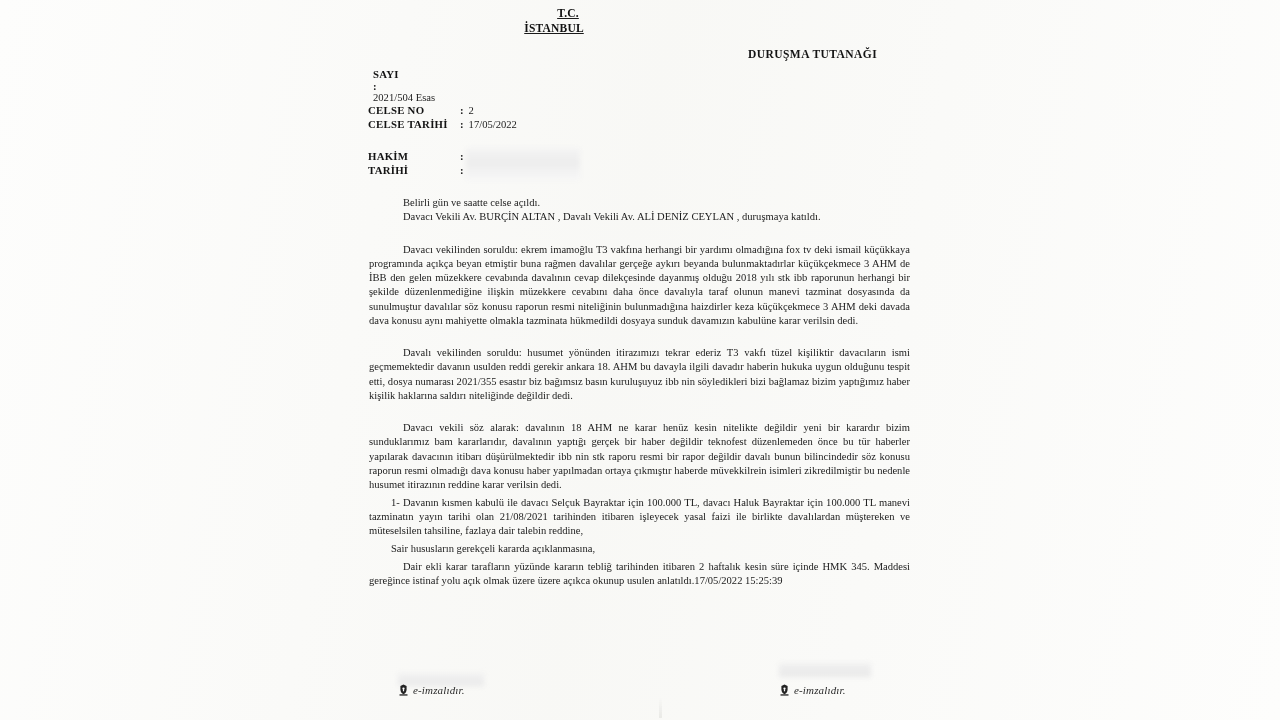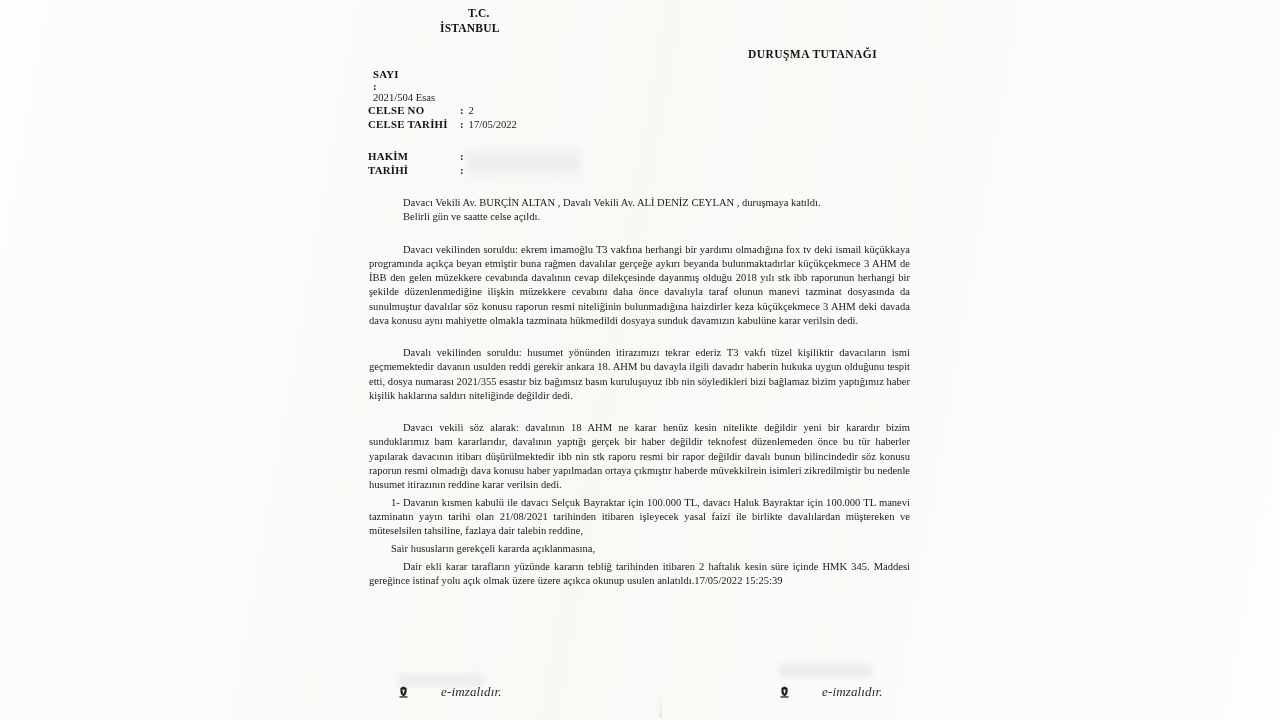--- a/index.html
+++ b/index.html
@@ -47,21 +47,22 @@
     width: 1280px;
     height: 720px;
   }
 
   
   .court-head {
     position: absolute;
     left: 368px;
     top: 6px;
     width: 300px;
-    text-align: left;
+    text-align: center;
+    text-decoration: underline;
   }
   .court-head .line {
     font-weight: bold;
     font-size: 11.5px;
     letter-spacing: 0.2px;
     line-height: 15px;
     color: #121212;
   }
   .court-head .l1 { padding-left: 100px; }
   .court-head .l2 { padding-left: 72px; }
@@ -184,24 +185,23 @@
     position: absolute;
     display: flex;
     align-items: center;
     gap: 4px;
     white-space: nowrap;
   }
   .sig-left  { left: 398px; top: 684px; }
   .sig-right { left: 779px; top: 684px; }
   .sig .sig-text {
     font-style: italic;
-    font-size: 13px;
+    font-size: 11px;
     color: #2a2a2a;
     letter-spacing: 0.15px;
-    margin-left: 28px;
   }
   .seal-icon {
     display: inline-block;
     width: 11px;
     height: 12px;
     position: relative;
     flex: 0 0 auto;
   }
   .seal-icon svg { display: block; }
 </style>
@@ -246,22 +246,22 @@
 
     <div class="field f-katip">
       <span class="flabel">TARİHİ</span>
       <span class="fcolon">:</span>
       <span class="fvalue" style="margin-left:5px"></span>
     </div>
 
     <div class="redaction soft red-hakim-katip"></div>
 
     <div class="body-col">
+      <p class="para indent">Belirli gün ve saatte celse açıldı.</p>
       <p class="para indent">Davacı Vekili Av. BURÇİN ALTAN , Davalı Vekili Av. ALİ DENİZ CEYLAN , duruşmaya katıldı.</p>
-      <p class="para indent">Belirli gün ve saatte celse açıldı.</p>
       <p class="para indent gap-md">Davacı vekilinden soruldu: ekrem imamoğlu T3 vakfına herhangi bir yardımı olmadığına fox tv deki ismail küçükkaya programında açıkça beyan etmiştir buna rağmen davalılar gerçeğe aykırı beyanda bulunmaktadırlar  küçükçekmece 3 AHM de İBB den gelen müzekkere cevabında davalının cevap dilekçesinde dayanmış olduğu 2018 yılı stk ibb raporunun herhangi bir şekilde düzenlenmediğine ilişkin müzekkere cevabını daha önce davalıyla taraf olunun manevi tazminat dosyasında da sunulmuştur davalılar söz konusu raporun resmi niteliğinin bulunmadığına haizdirler keza küçükçekmece 3 AHM deki davada dava konusu aynı mahiyette olmakla tazminata hükmedildi dosyaya sunduk davamızın kabulüne karar verilsin dedi.</p>
       <p class="para indent gap-md">Davalı vekilinden soruldu: husumet yönünden itirazımızı tekrar ederiz T3 vakfı tüzel kişiliktir davacıların ismi geçmemektedir davanın  usulden reddi gerekir ankara 18. AHM bu davayla ilgili davadır haberin hukuka uygun olduğunu tespit etti, dosya numarası 2021/355 esastır biz bağımsız basın kuruluşuyuz ibb nin söyledikleri bizi bağlamaz bizim yaptığımız haber kişilik haklarına saldırı niteliğinde değildir dedi.</p>
       <p class="para indent gap-md">Davacı vekili söz alarak: davalının 18 AHM ne karar henüz kesin nitelikte değildir yeni bir karardır bizim sunduklarımız bam kararlarıdır, davalının yaptığı gerçek bir haber değildir teknofest düzenlemeden önce bu tür haberler yapılarak davacının itibarı düşürülmektedir ibb nin stk raporu resmi bir rapor değildir davalı bunun bilincindedir söz konusu raporun resmi olmadığı dava konusu haber yapılmadan ortaya çıkmıştır haberde müvekkilrein isimleri zikredilmiştir bu nedenle husumet itirazının reddine karar verilsin dedi.</p>
 
 
       <p class="para tight gap-sm">1- Davanın kısmen kabulü ile davacı Selçuk Bayraktar için   100.000 TL, davacı Haluk Bayraktar için 100.000 TL   manevi tazminatın yayın tarihi olan 21/08/2021 tarihinden itibaren işleyecek yasal faizi ile birlikte davalılardan müştereken ve müteselsilen tahsiline, fazlaya dair talebin reddine,</p>
       <p class="para tight gap-sm">Sair hususların gerekçeli kararda açıklanmasına,</p>
       <p class="para indent gap-sm">Dair ekli karar tarafların yüzünde kararın tebliğ tarihinden itibaren 2 haftalık kesin süre içinde HMK  345. Maddesi gereğince  istinaf yolu açık olmak üzere üzere açıkca okunup usulen anlatıldı.17/05/2022          15:25:39</p>
     </div>
 

